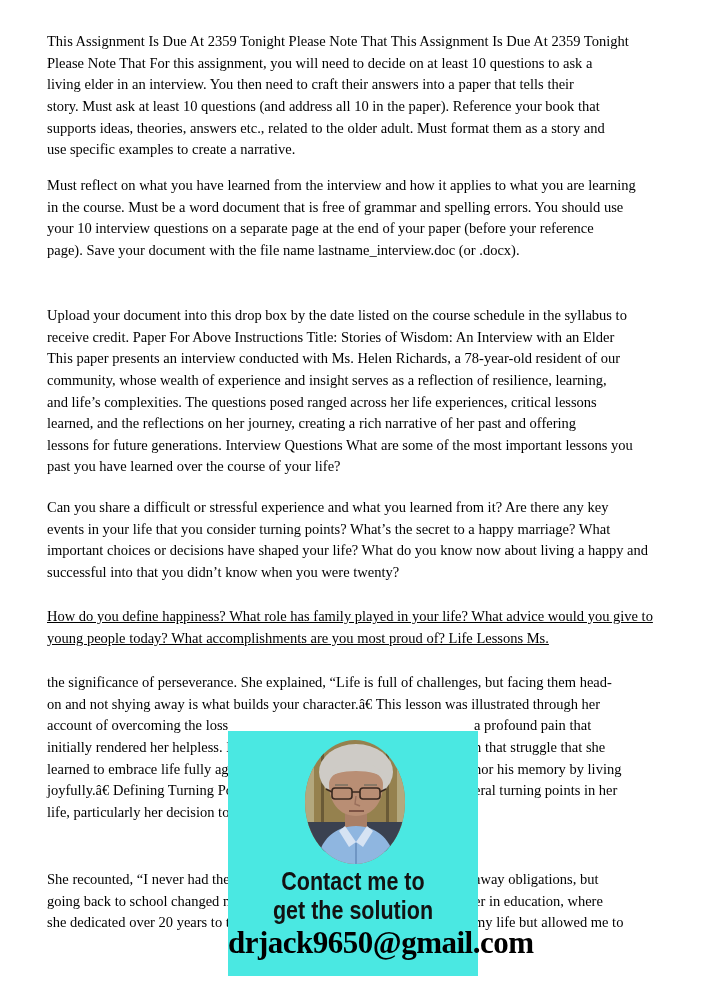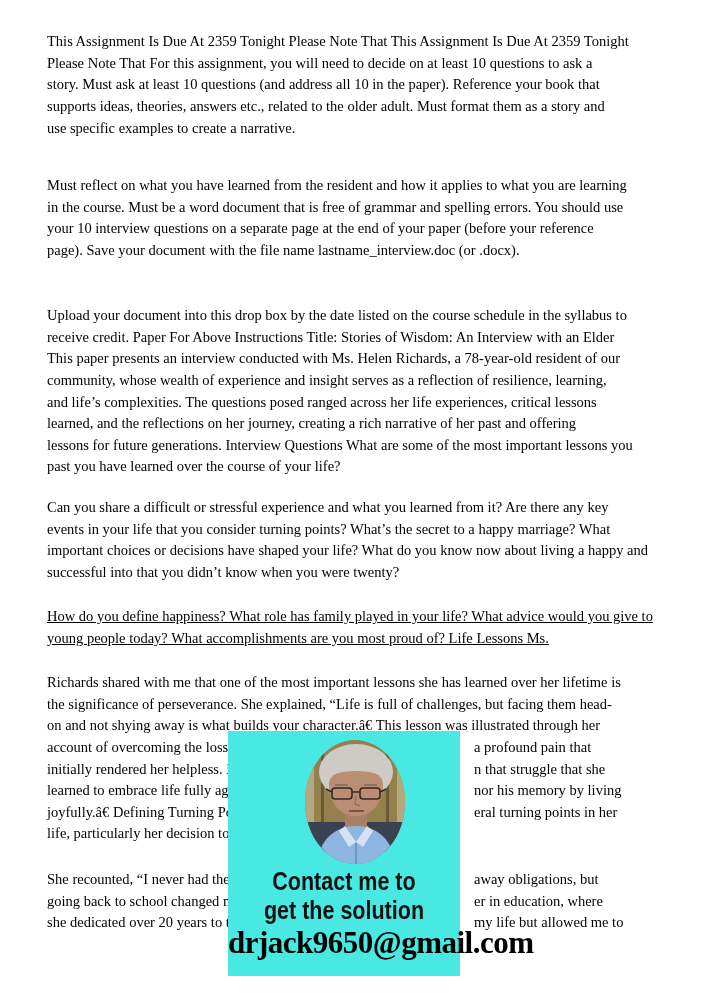--- a/index.html
+++ b/index.html
@@ -2,45 +2,46 @@
 <html><head>
 <meta charset="utf-8">
 <style>
   html,body{margin:0;padding:0;background:#ffffff;}
   .page{position:relative;width:708px;height:1000px;background:#ffffff;overflow:hidden;
         font-family:"Liberation Serif",serif;}
   .para{position:absolute;left:47px;width:630px;}
   .line{position:relative;height:21.65px;line-height:21.65px;white-space:nowrap;
         font-size:14.5px;color:#000000;}
   .seg-right{position:absolute;left:427px;top:0;}
-  .overlay{position:absolute;left:228px;top:731px;width:232px;height:245px;}
+  .overlay{position:absolute;left:228px;top:731px;width:250px;height:245px;}
   .photo{position:absolute;left:77px;top:9px;}
   .heading{position:absolute;top:136px;left:0;width:100%;text-align:center;
            font-family:"Liberation Sans",sans-serif;font-weight:700;font-size:25px;
            line-height:29px;}
   .heading > div{transform:scaleX(0.86);transform-origin:50% 50%;}
   .email{position:absolute;top:198px;left:0;width:100%;text-align:center;
          font-family:"Liberation Serif",serif;font-weight:700;font-size:31px;
          letter-spacing:-0.5px;line-height:28px;}
 </style>
 </head>
 <body>
 
 <div class="page">
 
   <div id="doc">
       <div class="para" style="top: 31px;">
         <div class="line">This Assignment Is Due At 2359 Tonight Please Note That This Assignment Is Due At 2359 Tonight</div>
         <div class="line">Please Note That For this assignment, you will need to decide on at least 10 questions to ask a</div>
+        <div class="line">living elder in an interview. You then need to craft their answers into a paper that tells their</div>
         <div class="line">story. Must ask at least 10 questions (and address all 10 in the paper). Reference your book that</div>
         <div class="line">supports ideas, theories, answers etc., related to the older adult. Must format them as a story and</div>
         <div class="line">use specific examples to create a narrative.</div>
       </div>
       <div class="para" style="top: 175px;">
-        <div class="line">Must reflect on what you have learned from the resident and how it applies to what you are learning</div>
+        <div class="line">Must reflect on what you have learned from the interview and how it applies to what you are learning</div>
         <div class="line">in the course. Must be a word document that is free of grammar and spelling errors. You should use</div>
         <div class="line">your 10 interview questions on a separate page at the end of your paper (before your reference</div>
         <div class="line">page). Save your document with the file name lastname_interview.doc (or .docx).</div>
       </div>
       <div class="para" style="top: 305px;">
         <div class="line">Upload your document into this drop box by the date listed on the course schedule in the syllabus to</div>
         <div class="line">receive credit. Paper For Above Instructions Title: Stories of Wisdom: An Interview with an Elder</div>
         <div class="line">This paper presents an interview conducted with Ms. Helen Richards, a 78-year-old resident of our</div>
         <div class="line">community, whose wealth of experience and insight serves as a reflection of resilience, learning,</div>
         <div class="line">and life’s complexities. The questions posed ranged across her life experiences, critical lessons</div>
@@ -52,21 +53,20 @@
         <div class="line">Can you share a difficult or stressful experience and what you learned from it? Are there any key</div>
         <div class="line">events in your life that you consider turning points? What’s the secret to a happy marriage? What</div>
         <div class="line">important choices or decisions have shaped your life? What do you know now about living a happy and</div>
         <div class="line">successful into that you didn’t know when you were twenty?</div>
       </div>
       <div class="para" style="top: 606px; text-decoration: underline;">
         <div class="line">How do you define happiness? What role has family played in your life? What advice would you give to</div>
         <div class="line">young people today? What accomplishments are you most proud of? Life Lessons Ms.</div>
       </div>
       <div class="para" style="top: 672px;">
-        <div class="line">Richards shared with me that one of the most important lessons she has learned over her lifetime is</div>
         <div class="line">the significance of perseverance. She explained, “Life is full of challenges, but facing them head-</div>
         <div class="line">on and not shying away is what builds your character.â€ This lesson was illustrated through her</div>
         <div class="line"><span class="seg-left">account of overcoming the loss</span><span class="seg-right">a profound pain that</span></div>
         <div class="line"><span class="seg-left">initially rendered her helpless. H</span><span class="seg-right">n that struggle that she</span></div>
         <div class="line"><span class="seg-left">learned to embrace life fully aga</span><span class="seg-right">nor his memory by living</span></div>
         <div class="line"><span class="seg-left">joyfully.â€ Defining Turning Po</span><span class="seg-right">eral turning points in her</span></div>
         <div class="line"><span class="seg-left">life, particularly her decision to</span><span class="seg-right"></span></div>
       </div>
       <div class="para" style="top: 869px;">
         <div class="line"><span class="seg-left">She recounted, “I never had the</span><span class="seg-right">away obligations, but</span></div>

